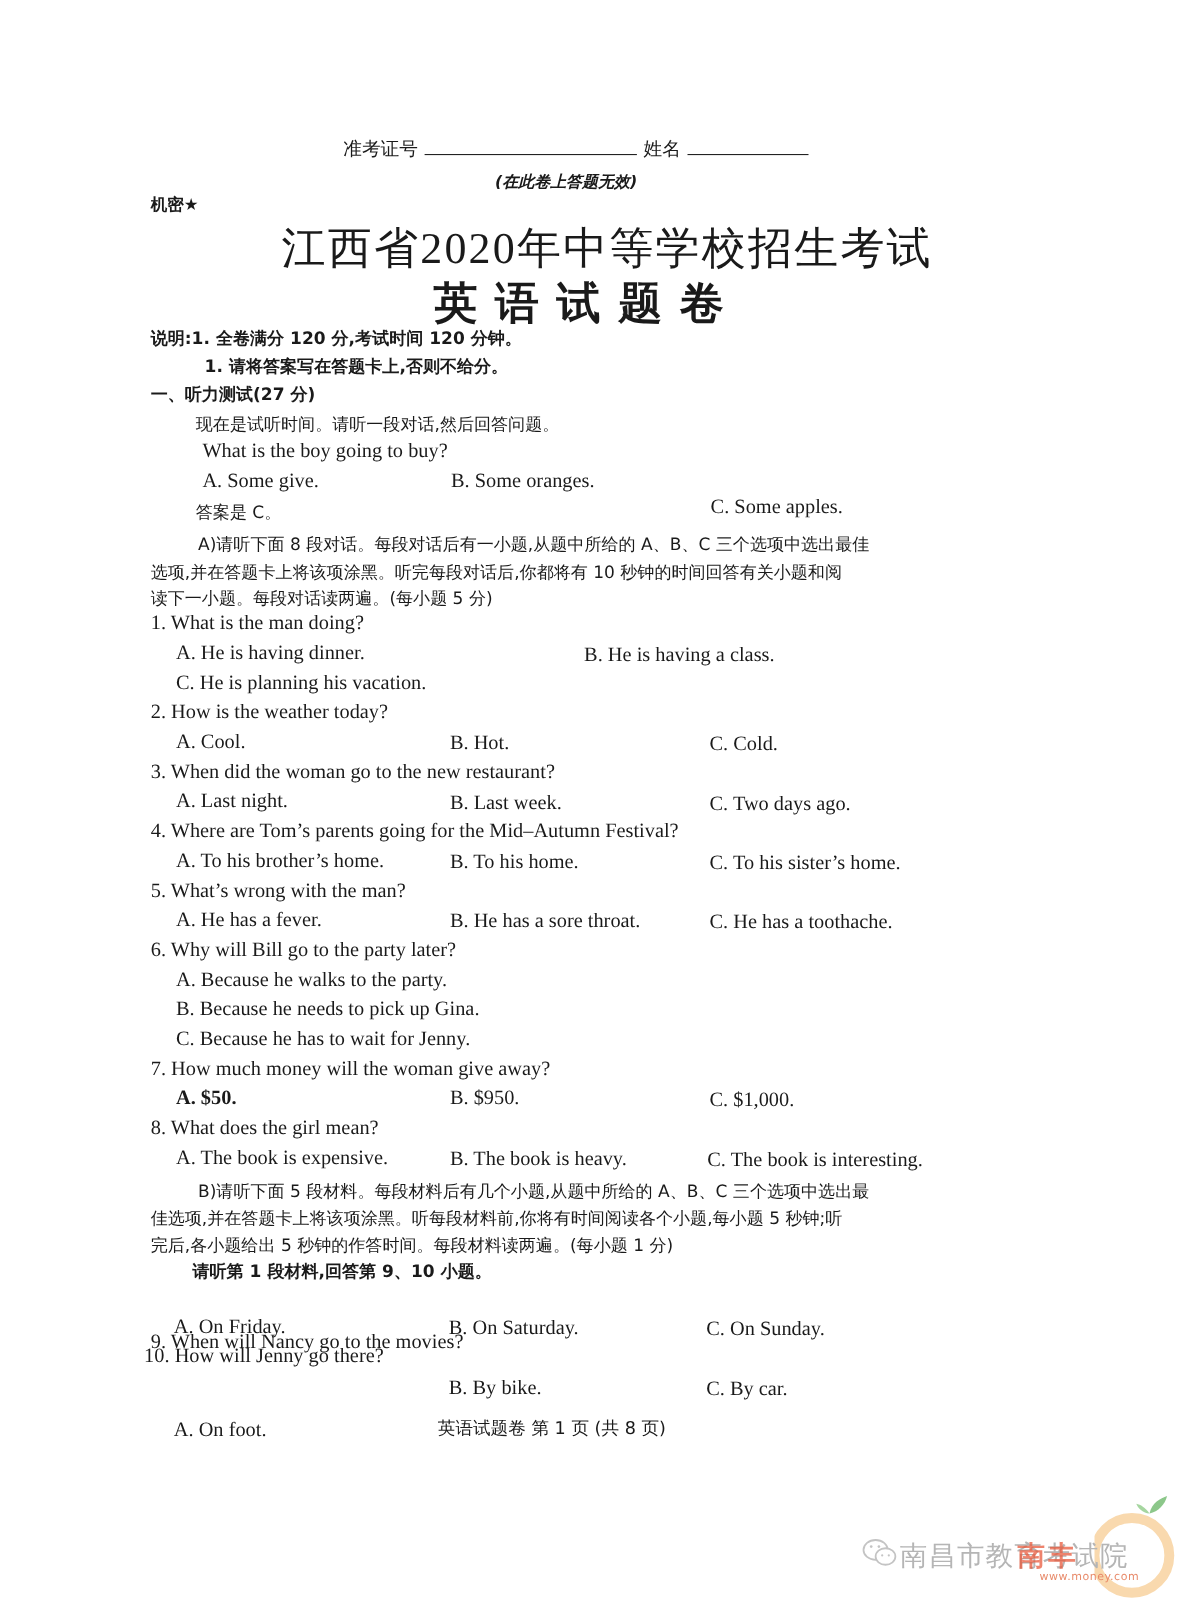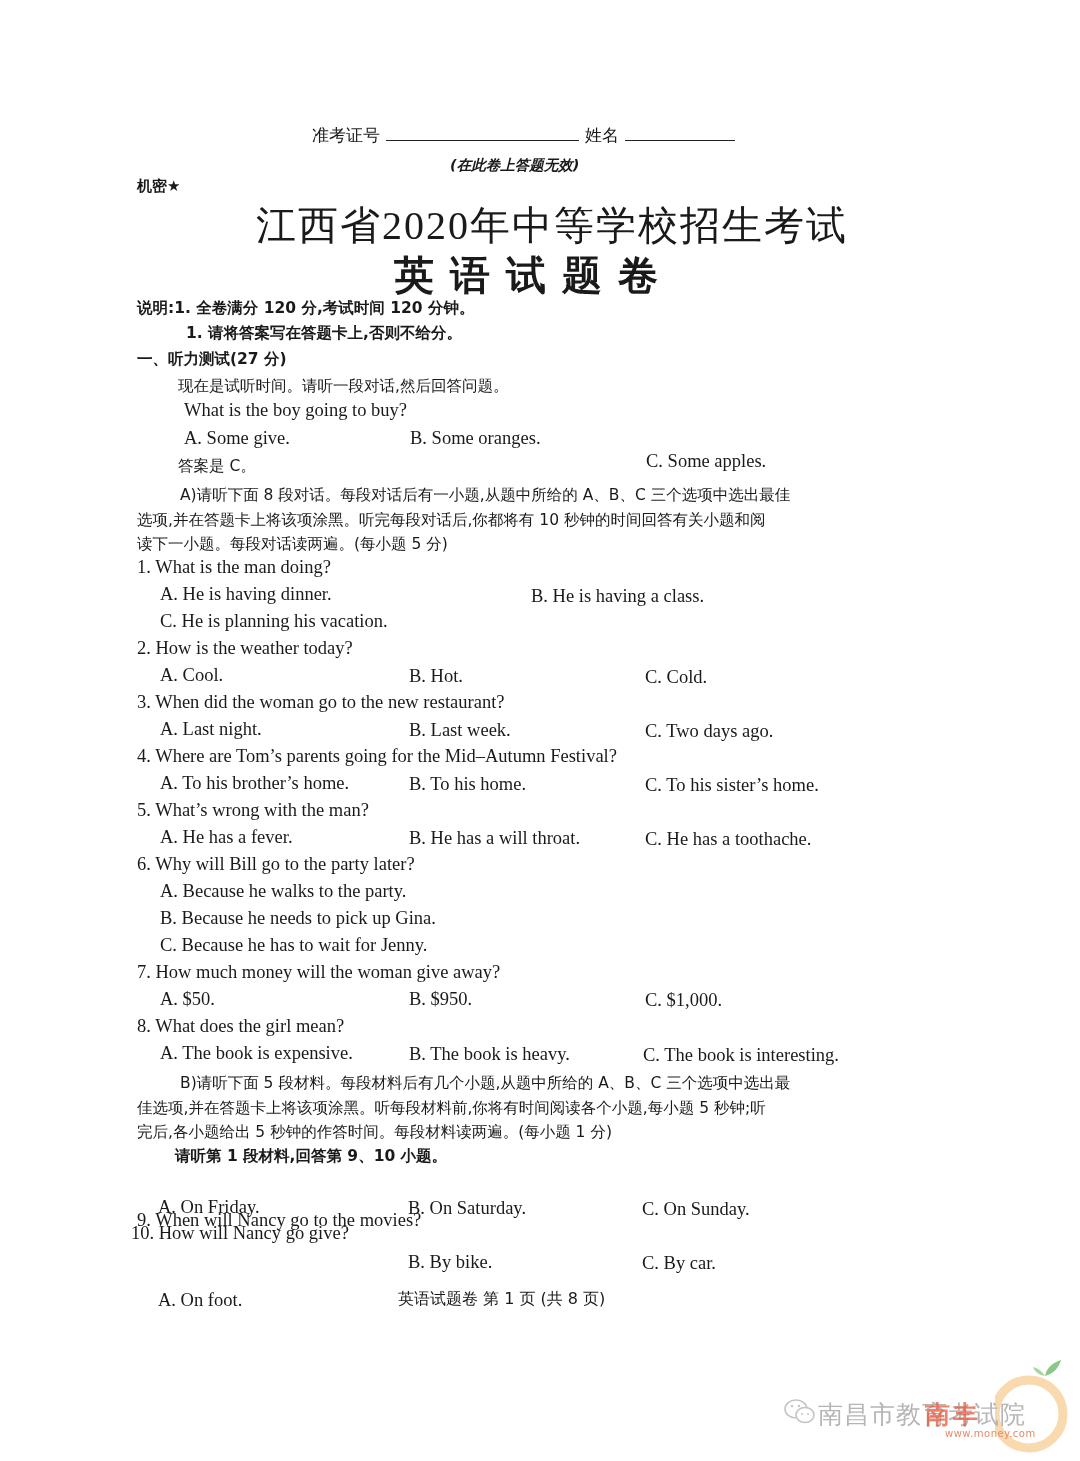--- a/index.html
+++ b/index.html
@@ -82,49 +82,49 @@
 <div class="abs opt" style="top:720px; left:409px;">B. Last week.</div>
 <div class="abs opt" style="top:721px; left:645px;">C. Two days ago.</div>
 
 <div class="abs q" style="top:746px;"><span>4.</span> <span>Where are Tom’s parents going for the Mid–Autumn Festival?</span></div>
 <div class="abs opt" style="top:773px; left:160px;">A. To his brother’s home.</div>
 <div class="abs opt" style="top:774px; left:409px;">B. To his home.</div>
 <div class="abs opt" style="top:775px; left:645px;">C. To his sister’s home.</div>
 
 <div class="abs q" style="top:800px;"><span>5.</span> <span>What’s wrong with the man?</span></div>
 <div class="abs opt" style="top:827px; left:160px;">A. He has a fever.</div>
-<div class="abs opt" style="top:828px; left:409px;">B. He has a will throat.</div>
+<div class="abs opt" style="top:828px; left:409px;">B. He has a sore throat.</div>
 <div class="abs opt" style="top:829px; left:645px;">C. He has a toothache.</div>
 
 <div class="abs q" style="top:854px;"><span>6.</span> <span>Why will Bill go to the party later?</span></div>
 <div class="abs opt" style="top:881px; left:160px;">A. Because he walks to the party.</div>
 <div class="abs opt" style="top:908px; left:160px;">B. Because he needs to pick up Gina.</div>
 <div class="abs opt" style="top:935px; left:160px;">C. Because he has to wait for Jenny.</div>
 
 <div class="abs q" style="top:962px;"><span>7.</span> <span>How much money will the woman give away?</span></div>
-<div class="abs opt" style="top:989px; left:160px;">A. $50.</div>
+<div class="abs opt" style="top:989px; left:160px;font-weight:bold;">A. $50.</div>
 <div class="abs opt" style="top:989px; left:409px;">B. $950.</div>
 <div class="abs opt" style="top:990px; left:645px;">C. $1,000.</div>
 
 <div class="abs q" style="top:1016px;"><span>8.</span> <span>What does the girl mean?</span></div>
 <div class="abs opt" style="top:1043px; left:160px;">A. The book is expensive.</div>
 <div class="abs opt" style="top:1044px; left:409px;">B. The book is heavy.</div>
 <div class="abs opt" style="top:1045px; left:643px;">C. The book is interesting.</div>
 
 <div class="abs cn sans" style="top:1073px; left:180px;">B)请听下面 5 段材料。每段材料后有几个小题,从题中所给的 A、B、C 三个选项中选出最</div>
 <div class="abs cn sans" style="top:1098px; left:137px;">佳选项,并在答题卡上将该项涂黑。听每段材料前,你将有时间阅读各个小题,每小题 5 秒钟;听</div>
 <div class="abs cn sans" style="top:1122px; left:137px;">完后,各小题给出 5 秒钟的作答时间。每段材料读两遍。(每小题 1 分)</div>
 <div class="abs cnb sans" style="top:1146px; left:175px;">请听第 1 段材料,回答第 9、10 小题。</div>
 
 <div class="abs q" style="top:1170px;margin-top:40px;"><span>9.</span> <span>When will Nancy go to the movies?</span></div>
 <div class="abs opt" style="top:1197px; left:158px;">A. On Friday.</div>
 <div class="abs opt" style="top:1198px; left:408px;">B. On Saturday.</div>
 <div class="abs opt" style="top:1199px; left:642px;">C. On Sunday.</div>
 
-<div class="abs q" style="top:1223px; left:131px;"><span>10.</span> <span>How will Nancy go give?</span></div>
+<div class="abs q" style="top:1223px; left:131px;"><span>10.</span> <span>How will Jenny go there?</span></div>
 <div class="abs opt" style="top:1250px; left:158px;margin-top:40px;">A. On foot.</div>
 <div class="abs opt" style="top:1252px; left:408px;">B. By bike.</div>
 <div class="abs opt" style="top:1253px; left:642px;">C. By car.</div>
 
 <div class="abs footer sans">英语试题卷 第 1 页 (共 8 页)</div>
 
 <svg class="orange" viewBox="0 0 80 95">
   <path d="M50 18 C 52 8, 60 4, 66 2 C 64 10, 58 16, 50 18 Z" fill="#8cc78a"></path>
   <path d="M50 18 C 46 12, 42 10, 38 9 C 40 14, 44 17, 50 18 Z" fill="#a6d6a0"></path>
   <circle cx="34" cy="56" r="34" fill="none" stroke="#f7cf9a" stroke-width="9" opacity="0.8"></circle>

